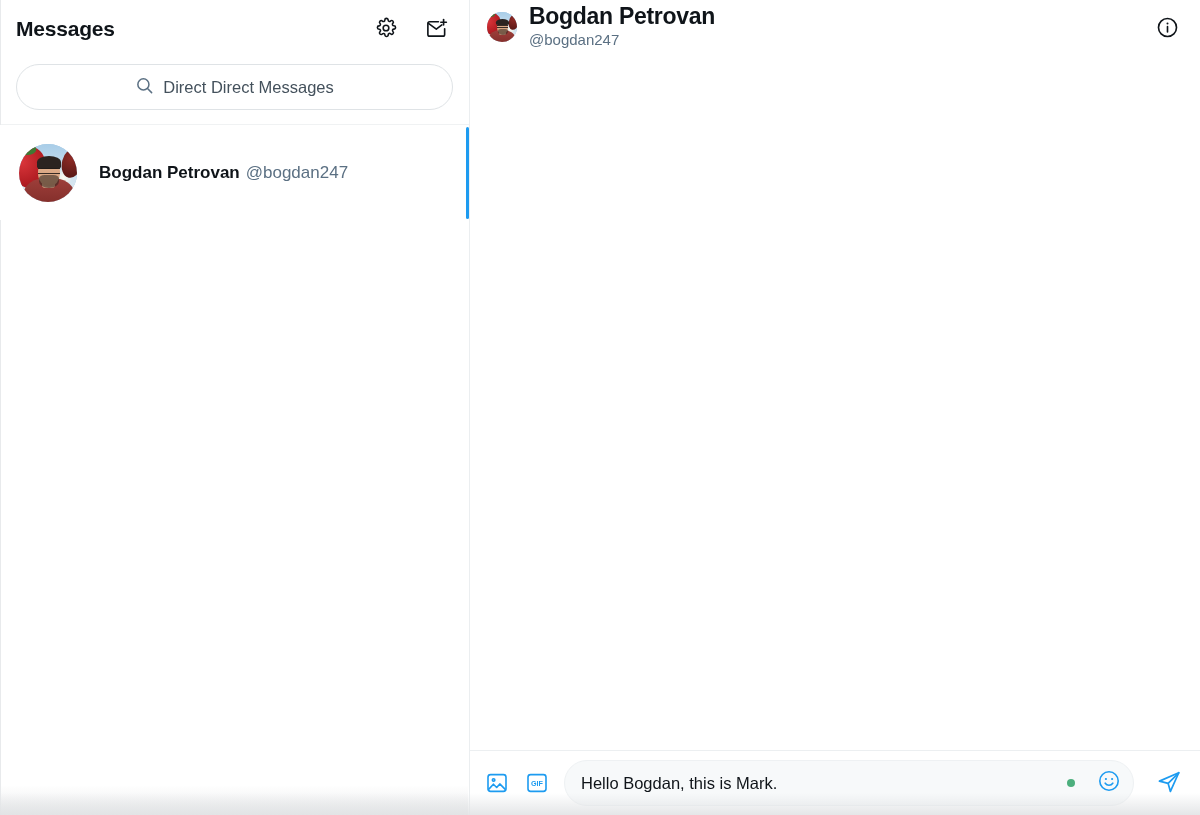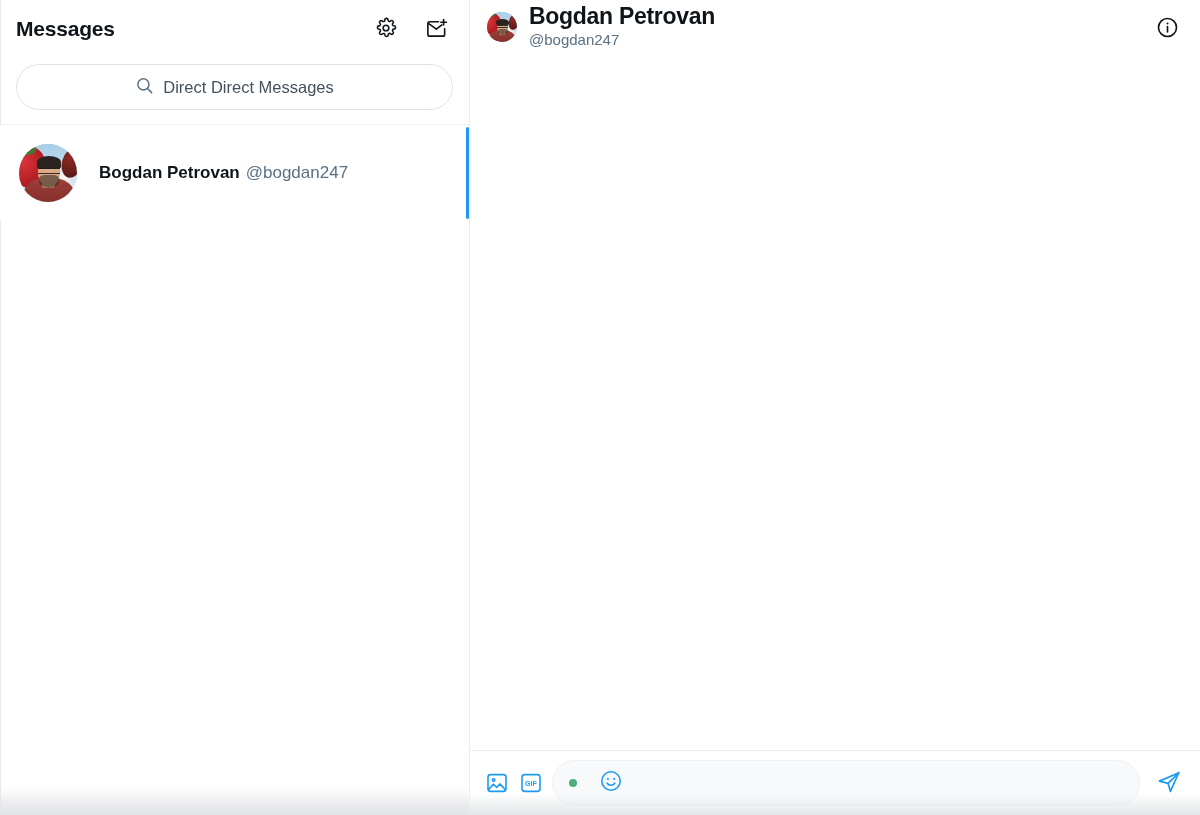--- a/index.html
+++ b/index.html
@@ -292,21 +292,21 @@
     overflow: hidden;
   }
 
   .composer {
     flex: 0 0 65px;
     height: 65px;
     border-top: 1px solid #eceff1;
     display: flex;
     align-items: center;
     padding: 0 14px 0 14px;
-    gap: 8px;
+    gap: 14px;
     background: #ffffff;
   }
 
   .composer-icon {
     width: 26px; height: 26px;
     display: flex; align-items: center; justify-content: center;
     color: #1d9bf0;
     cursor: pointer;
     flex: 0 0 auto;
   }
@@ -487,20 +487,21 @@
       <div class="composer-icon">
         <span>
           <svg width="24" height="24" viewBox="0 0 24 24" fill="none" stroke="currentColor" stroke-width="1.6" stroke-linejoin="round">
             <rect x="3" y="3.6" width="18" height="16.8" rx="2.6"></rect>
             <text x="12" y="15.4" font-family="Liberation Sans, sans-serif" font-size="7.2" font-weight="700" fill="currentColor" stroke="none" text-anchor="middle">GIF</text>
           </svg>
         </span>
       </div>
 
       <div class="composer-input-wrap">
+        <input class="composer-text" type="text" value="Hello Bogdan, this is Mark." style="">
         <span class="char-dot"></span>
         <span class="emoji-btn">
           <span>
             <svg width="24" height="24" viewBox="0 0 24 24" fill="none" stroke="currentColor" stroke-width="1.6" stroke-linecap="round">
               <circle cx="12" cy="12" r="9.2"></circle>
               <circle cx="8.9" cy="10" r="1.1" fill="currentColor" stroke="none"></circle>
               <circle cx="15.1" cy="10" r="1.1" fill="currentColor" stroke="none"></circle>
               <path d="M8.2 14.2a4.6 4.6 0 0 0 7.6 0"></path>
             </svg>
           </span>

